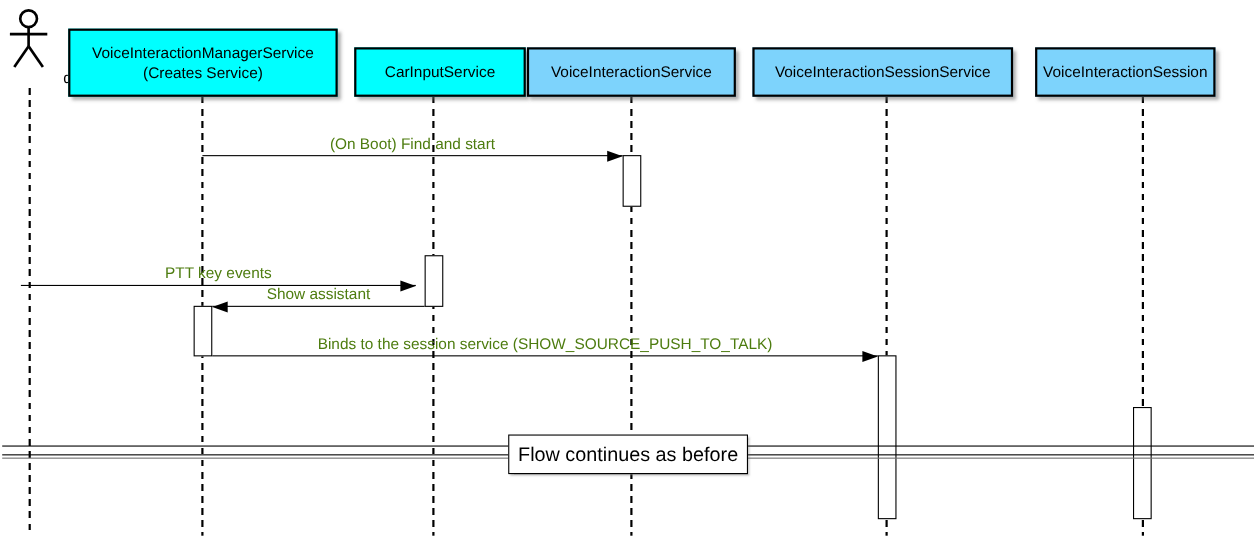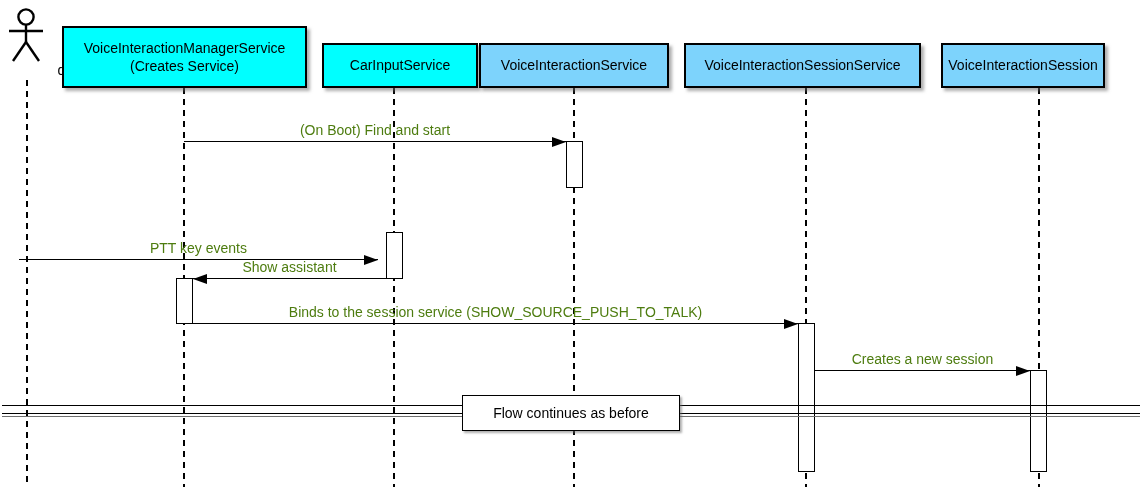--- a/index.html
+++ b/index.html
@@ -81,21 +81,21 @@
   }
   .divider-label-box{
     position:absolute;
     left:462px;top:395px;
     width:218px;height:36px;
     box-sizing:border-box;
     background:#ffffff;
     border:1.4px solid #000;
     box-shadow:2px 2px 2px rgba(110,110,110,0.55);
     display:flex;align-items:center;justify-content:center;
-    font-size:14px;
+    font-size:18px;
     z-index:7;
   }
   
   #actor{position:absolute;left:0px;top:6px;width:54px;height:58px;z-index:5;}
   #actor-label{
     position:absolute;left:0px;top:62px;width:54px;
     text-align:center;font-size:14px;z-index:5;padding-left:48px;
   }
 </style>
 </head>
@@ -160,25 +160,20 @@
     <div class="msg-line"></div>
     <div class="arrow arrow-left"></div>
   </div>
 
   <div class="msg" style="left:193px;top:304px;width:605px;">
     <div class="msg-label">Binds to the session service (SHOW_SOURCE_PUSH_TO_TALK)</div>
     <div class="msg-line"></div>
     <div class="arrow arrow-right"></div>
   </div>
 
-  <div class="msg" style="left:815px;top:351px;width:215px;">
-    <div class="msg-label">Creates a new session</div>
-    <div class="msg-line"></div>
-    <div class="arrow arrow-right"></div>
-  </div>
 
   <div class="divider-line" style="top:405px;height:1.4px;background:#000;"></div>
   <div class="divider-line" style="top:413px;height:1.4px;background:#000;"></div>
   <div class="divider-line" style="top:416px;height:1.4px;background:#6f6f6f;"></div>
   <div class="divider-label-box">
     <span>Flow continues as before</span>
   </div>
 
 </div>
 

